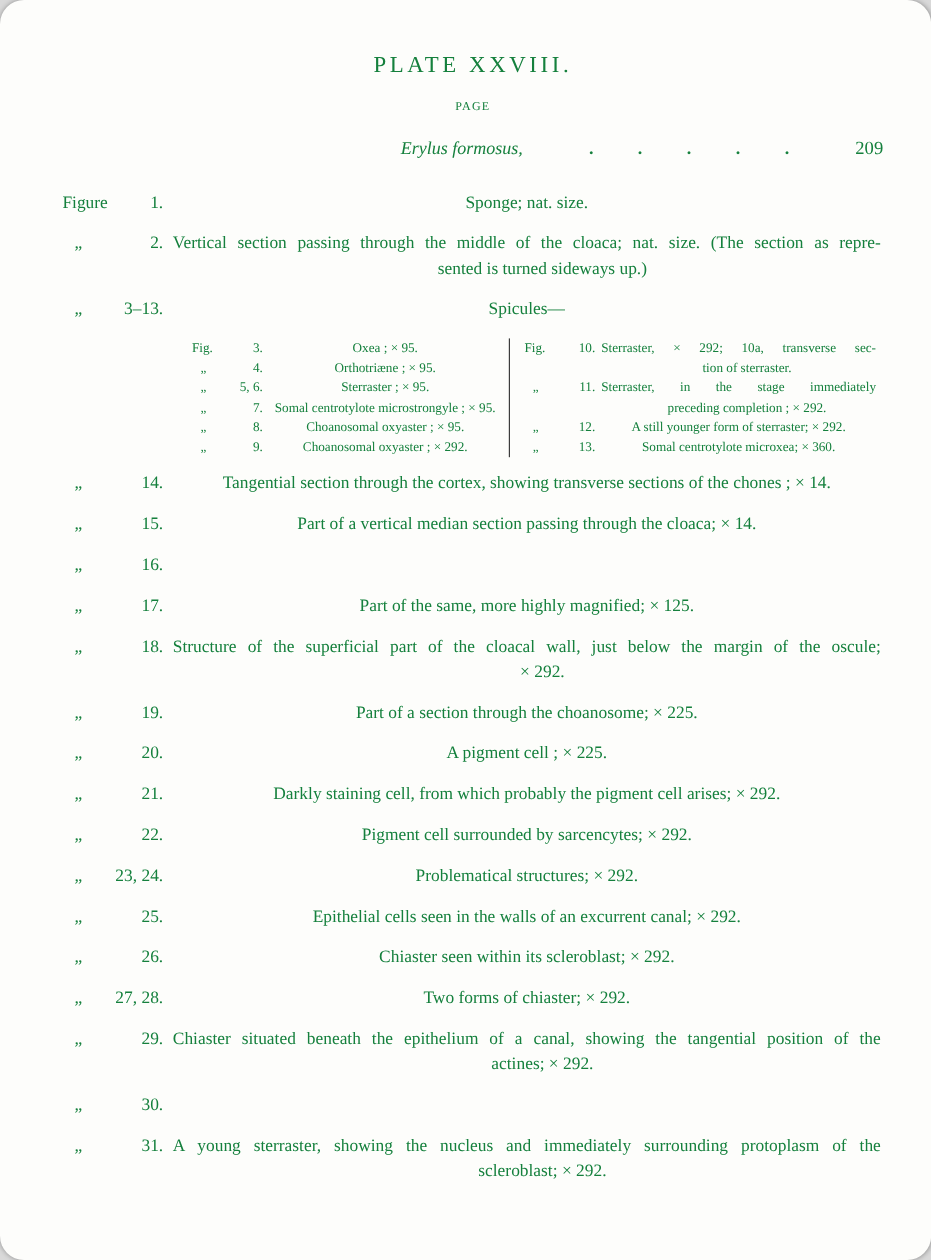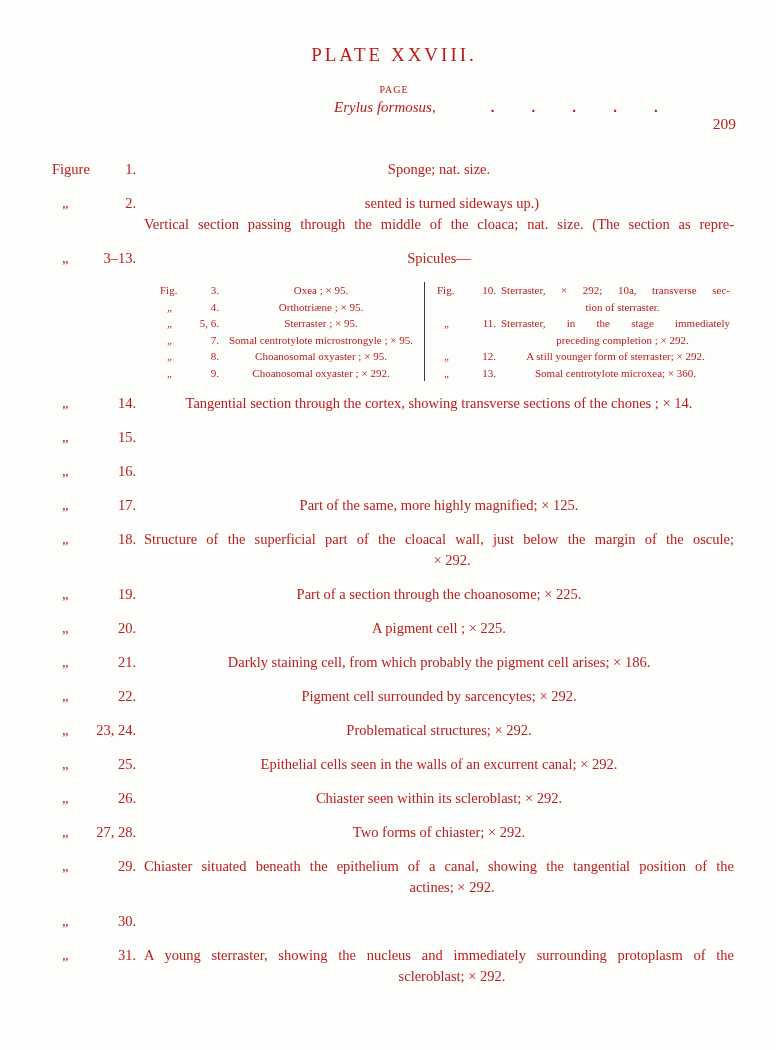--- a/index.html
+++ b/index.html
@@ -1,24 +1,25 @@
 <!DOCTYPE html>
 <html><head>
 <meta charset="utf-8">
 <style>
   html,body{margin:0;padding:0;background:#d9d9d9;}
   .page{
     width:776px;height:1050px;margin:0 auto;background:#fdfdfb;
-    font-family:"Liberation Serif","DejaVu Serif",serif;color:#b91c1c;
+    font-family:"Liberation Serif","DejaVu Serif",serif;color:#15803d;
     box-sizing:border-box;padding:38px 40px 0 52px;position:relative;
     box-shadow:0 0 4px rgba(0,0,0,.35);
+    border-radius:20px;
   }
   .plate-title{text-align:center;font-size:19px;letter-spacing:3px;margin-top:6px;}
   .page-word{text-align:center;font-size:10px;letter-spacing:1px;margin-top:18px;}
-  .species-row{display:flex;align-items:flex-start;margin-top:4px;padding-left:282px;font-size:15px;}
+  .species-row{display:flex;align-items:flex-end;margin-top:4px;padding-left:282px;font-size:15px;}
   .species-name{font-style:italic;white-space:nowrap;}
   .species-dots{flex:1;display:flex;justify-content:space-evenly;padding:0 18px;}
   .species-dots span{font-weight:bold;}
   .species-page{font-size:15.5px;margin-top:16px;}
   .figure-list{margin-top:26px;}
   .entry{
     display:grid;grid-template-columns:24px 52px 1fr;column-gap:8px;
     margin-bottom:13px;font-size:14.5px;line-height:21px;
   }
   .entry-label{white-space:nowrap;overflow:visible;}
@@ -66,22 +67,22 @@
         <span class="entry-label">Figure</span>
         <span class="entry-no">1.</span>
         <div class="entry-text">
           <div class="line">Sponge; nat. size.</div>
         </div>
       </div>
       <div class="entry">
         <span class="entry-label ditto">„</span>
         <span class="entry-no">2.</span>
         <div class="entry-text">
+          <div class="line just">Vertical section passing through the middle of the cloaca; nat. size.  (The section as repre-</div>
           <div class="line cont">sented is turned sideways up.)</div>
-          <div class="line just">Vertical section passing through the middle of the cloaca; nat. size.  (The section as repre-</div>
         </div>
       </div>
       <div class="entry">
         <span class="entry-label ditto">„</span>
         <span class="entry-no">3–13.</span>
         <div class="entry-text">
           <div class="line">Spicules—</div>
         </div>
       </div>
       <div class="spicules">
@@ -165,20 +166,23 @@
       <div class="entry">
         <span class="entry-label ditto">„</span>
         <span class="entry-no">14.</span>
         <div class="entry-text">
           <div class="line">Tangential section through the cortex, showing transverse sections of the chones ; × 14.</div>
         </div>
       </div>
       <div class="entry">
         <span class="entry-label ditto">„</span>
         <span class="entry-no">15.</span>
+        <div class="entry-text">
+          <div class="line">Part of a vertical median section passing through the cloaca; × 14.</div>
+        </div>
       </div>
       <div class="entry">
         <span class="entry-label ditto">„</span>
         <span class="entry-no">16.</span>
       </div>
       <div class="entry">
         <span class="entry-label ditto">„</span>
         <span class="entry-no">17.</span>
         <div class="entry-text">
           <div class="line">Part of the same, more highly magnified; × 125.</div>
@@ -203,21 +207,21 @@
         <span class="entry-label ditto">„</span>
         <span class="entry-no">20.</span>
         <div class="entry-text">
           <div class="line">A pigment cell ; × 225.</div>
         </div>
       </div>
       <div class="entry">
         <span class="entry-label ditto">„</span>
         <span class="entry-no">21.</span>
         <div class="entry-text">
-          <div class="line">Darkly staining cell, from which probably the pigment cell arises; × 186.</div>
+          <div class="line">Darkly staining cell, from which probably the pigment cell arises; × 292.</div>
         </div>
       </div>
       <div class="entry">
         <span class="entry-label ditto">„</span>
         <span class="entry-no">22.</span>
         <div class="entry-text">
           <div class="line">Pigment cell surrounded by sarcencytes; × 292.</div>
         </div>
       </div>
       <div class="entry">

